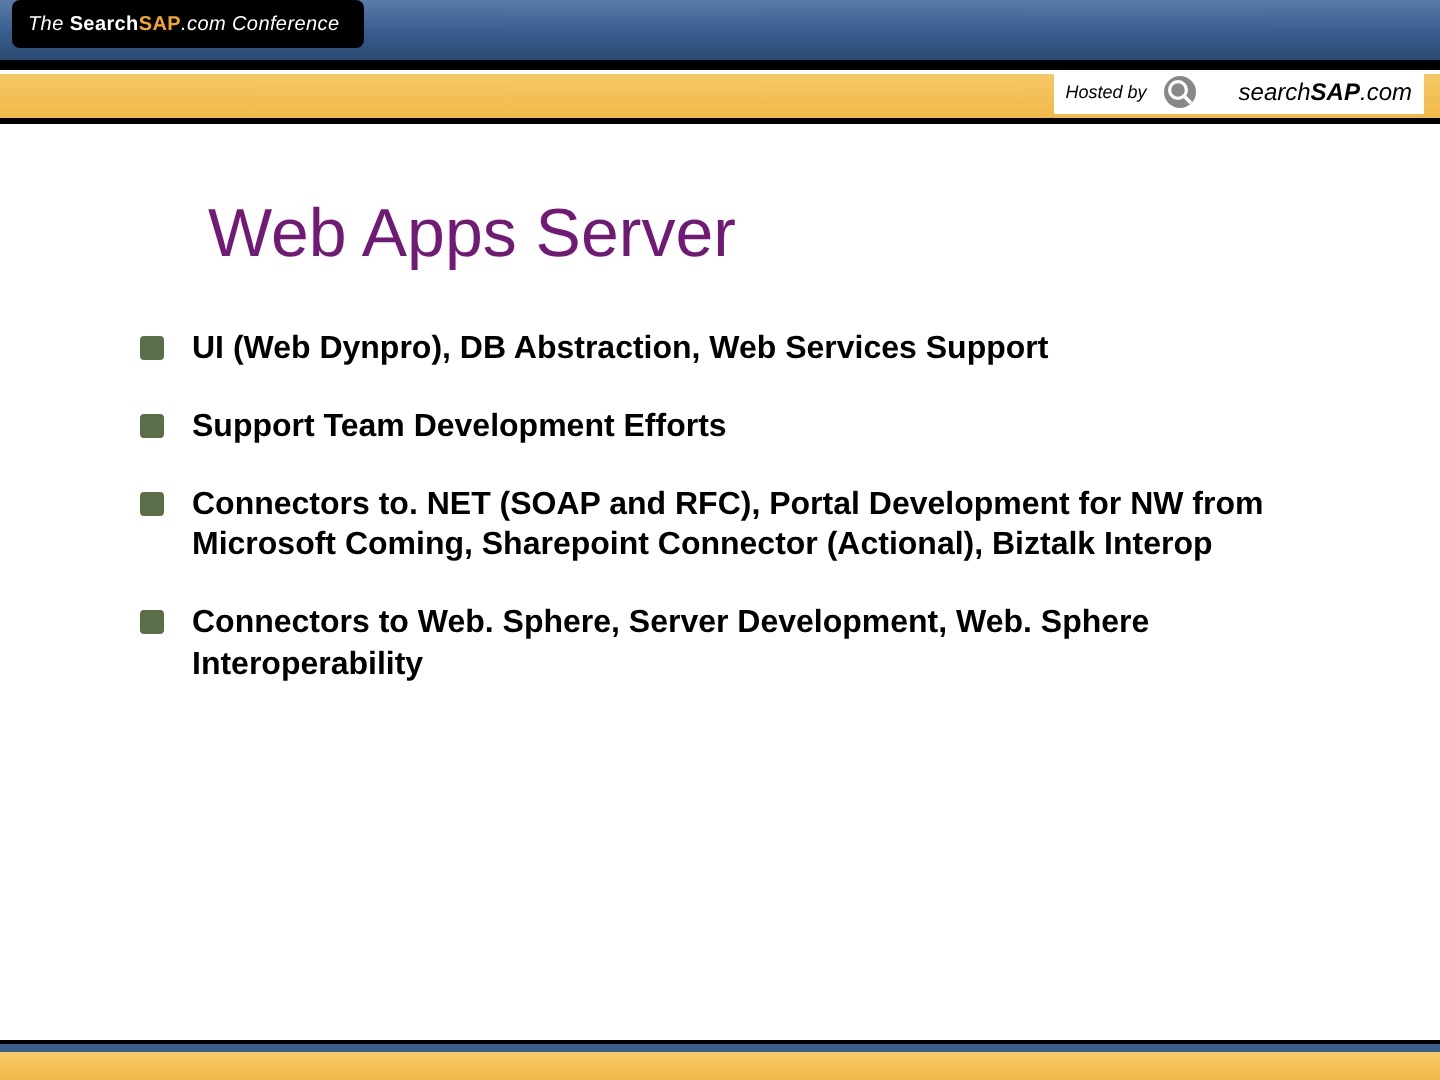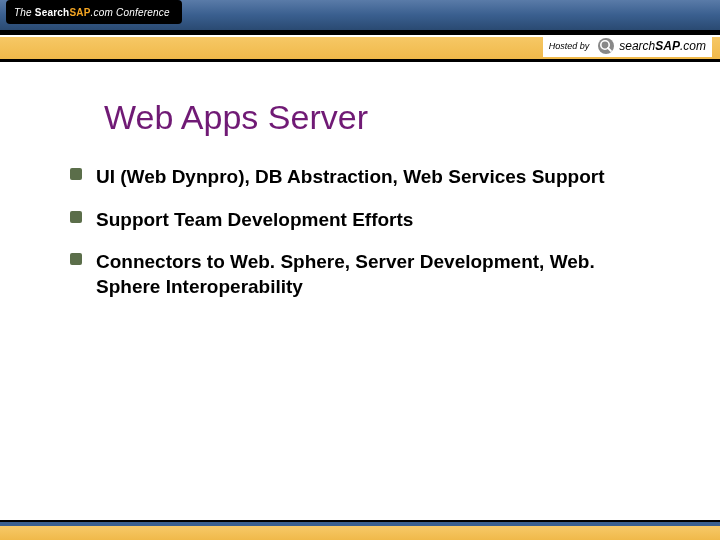--- a/index.html
+++ b/index.html
@@ -66,21 +66,21 @@
     top: -1px;
     font-style: italic;
   }
   .hosted-by {
     font-size: 9px;
     color: #000;
   }
   .sap-logo {
     display: flex;
     align-items: center;
-    gap: 4px;
+    gap: 20px;
   }
   .sap-logo svg { display: block; }
   .sap-logo-text {
     font-size: 12px;
     color: #000;
   }
   .sap-logo-text .thin2 { font-weight: normal; }
   .sap-logo-text .bold2 { font-weight: bold; }
   .content {
     padding: 36px 70px 0 70px;
@@ -92,21 +92,21 @@
     font-family: Verdana, Geneva, sans-serif;
     margin-left: 34px;
     margin-bottom: 28px;
   }
   .bullets {
     list-style: none;
   }
   .bullets li {
     position: relative;
     padding-left: 26px;
-    font-size: 19px;
+    font-size: 16px;
     font-weight: bold;
     color: #000;
     line-height: 1.3;
     margin-bottom: 18px;
   }
   .bullets li::before {
     content: "";
     position: absolute;
     left: 0;
     top: 3px;
@@ -155,17 +155,18 @@
       </span>
     </span>
   </div>
 </div>
 
 <div class="content">
   <h1 class="slide-title">Web Apps Server</h1>
   <ul class="bullets">
     <li>UI (Web Dynpro), DB Abstraction, Web Services Support</li>
     <li>Support Team Development Efforts</li>
+    <li>Connectors to. NET (SOAP and RFC), Portal Development for NW from Microsoft Coming, Sharepoint Connector (Actional), Biztalk Interop</li>
     <li>Connectors to Web. Sphere, Server Development, Web. Sphere Interoperability</li>
   </ul>
 </div>
 
 <div class="footer-bar"></div>
 
 </body></html>

